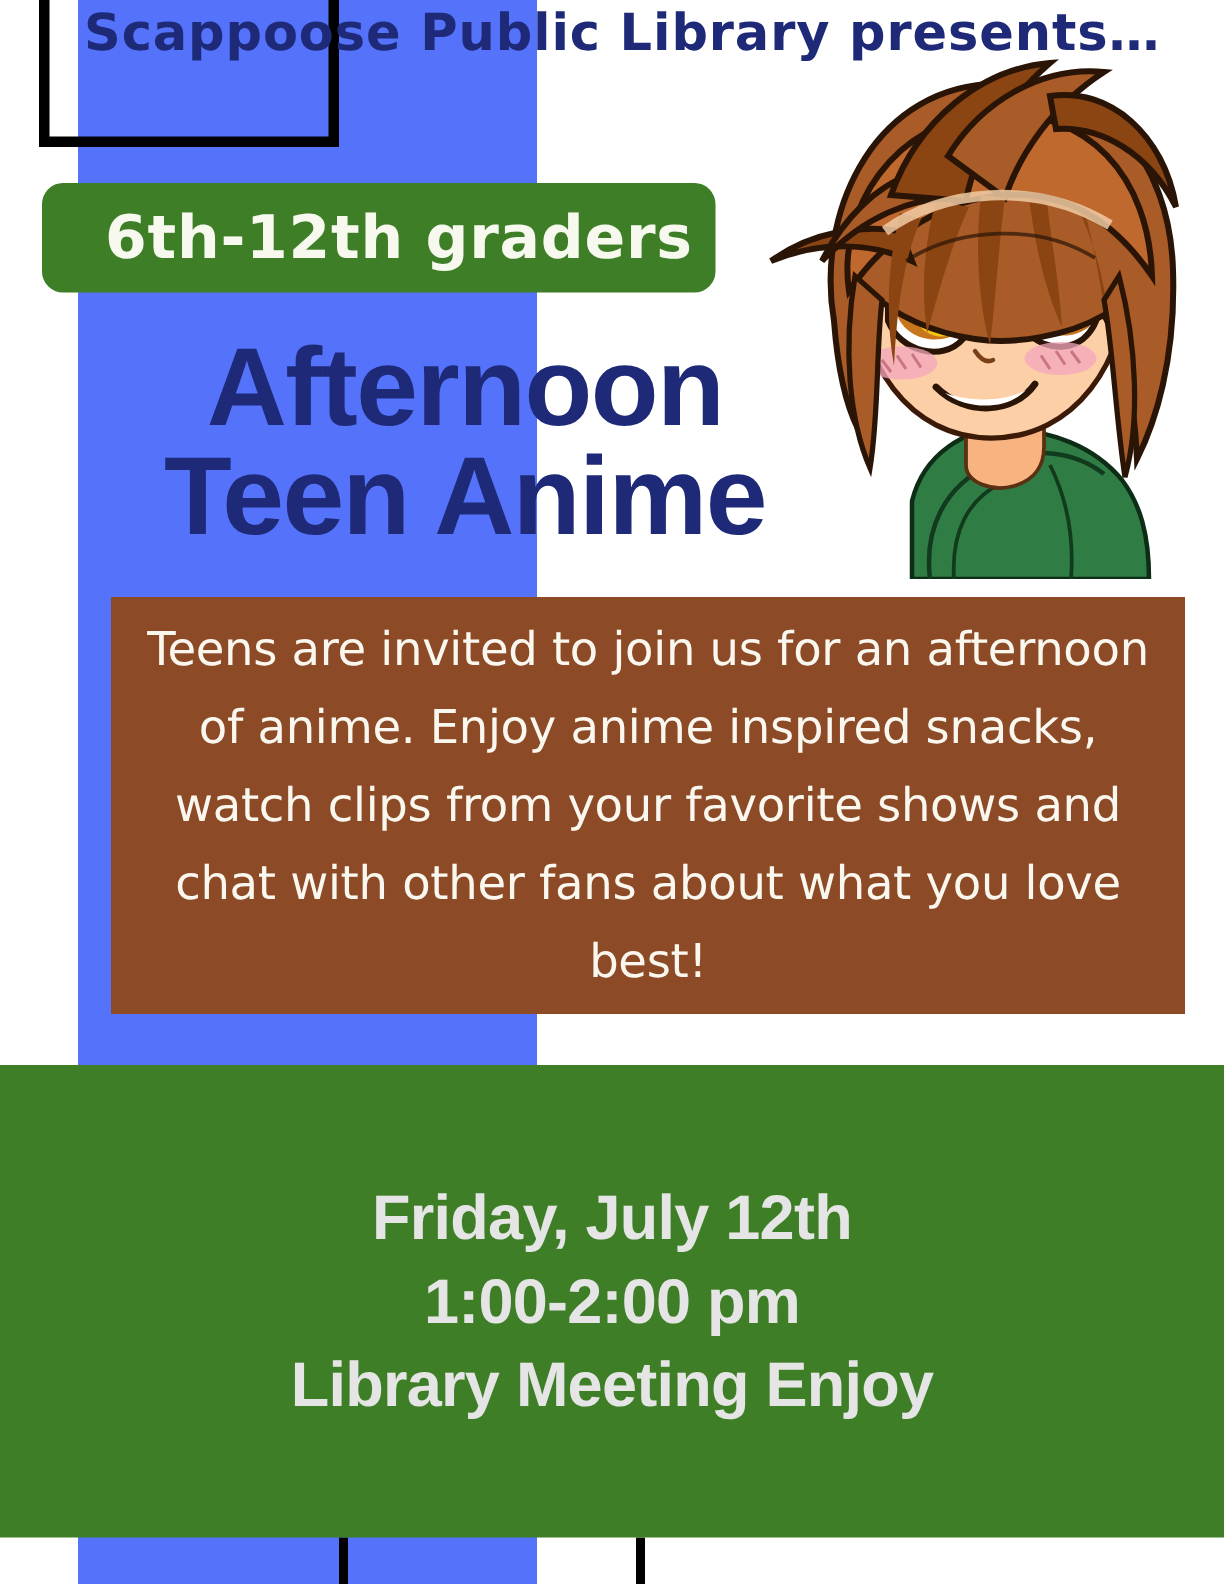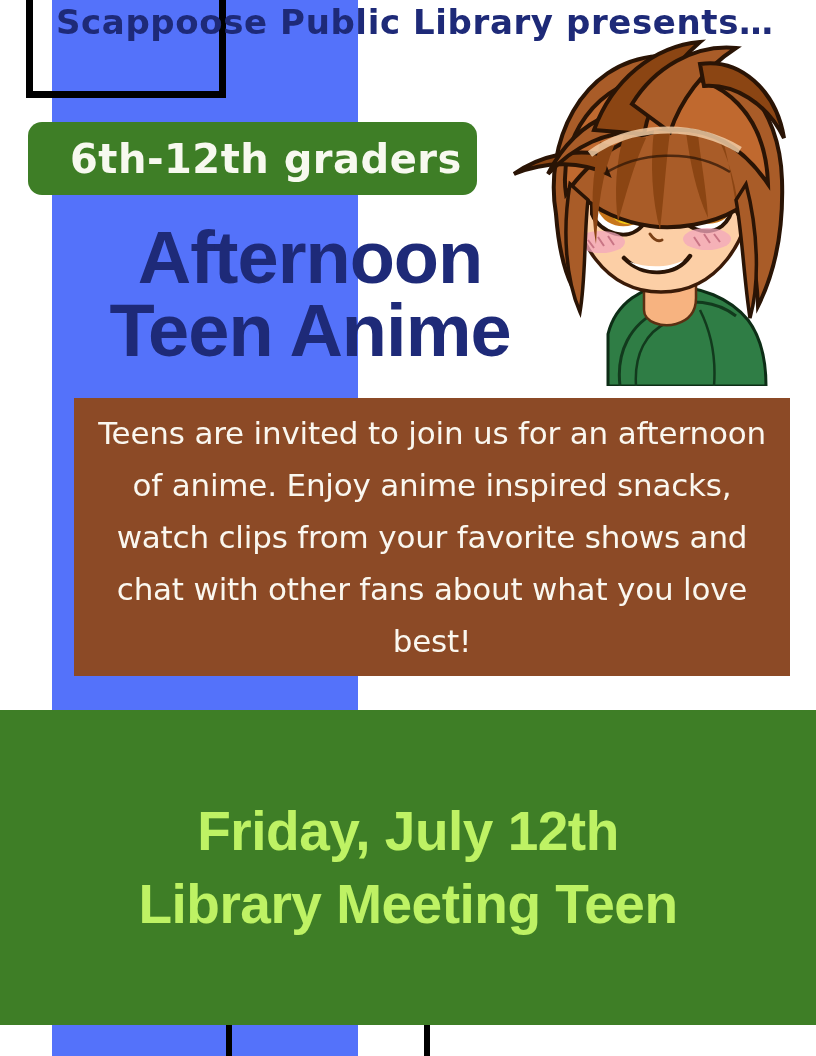--- a/index.html
+++ b/index.html
@@ -148,22 +148,22 @@
     background: #3e7e26;
     z-index: 7;
     display: flex;
     flex-direction: column;
     align-items: center;
     justify-content: center;
   }
   .detail-line {
     font-family: "Liberation Sans", sans-serif;
     font-weight: bold;
-    color: #bef264;
-    font-size: 55px;
+    color: #e5e5e5;
+    font-size: 42px;
     line-height: 1.32;
     letter-spacing: -0.5px;
     white-space: nowrap;
   }
 
   
   .anime-art {
     position: absolute;
     left: 504px;
     top: 34px;
@@ -278,16 +278,17 @@
       </g>
     </svg>
   </div>
 
   <div class="desc-box">
     <div class="desc-text">Teens are invited to join us for an afternoon of anime.  Enjoy anime inspired snacks, watch clips from your favorite shows and chat with other fans about what you love best!</div>
   </div>
 
   <div class="details-band">
     <div class="detail-line">Friday, July 12th</div>
-    <div class="detail-line">Library Meeting Teen</div>
+    <div class="detail-line">1:00-2:00 pm</div>
+    <div class="detail-line">Library Meeting Enjoy</div>
   </div>
 
 </div>
 
 </body></html>

